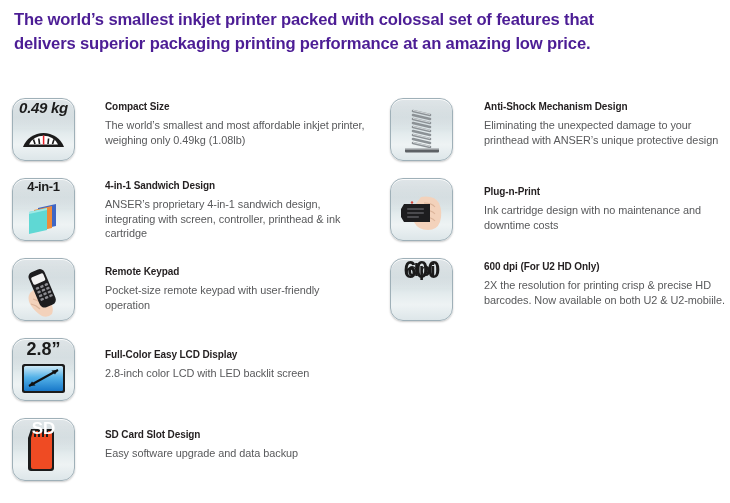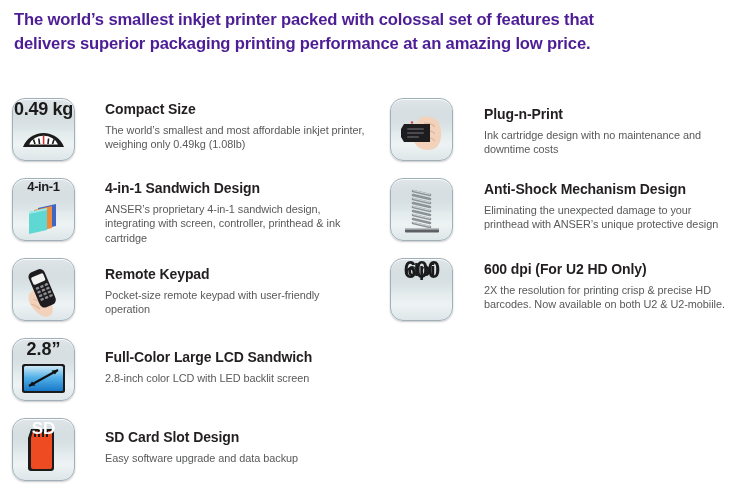--- a/index.html
+++ b/index.html
@@ -70,38 +70,38 @@
     left: 0; top: 0;
   }
   .tile-text {
     width: 61px;
     text-align: center;
     color: #1b1b1b;
     font-weight: bold;
   }
 
   
-  .t-kg     { top: 9px;  font-size: 18px; letter-spacing: -0.3px; }
+  .t-kg     { top: 9px;  font-size: 15px; letter-spacing: -0.3px; font-style: italic; }
   .t-4in1   { top: 8px;  font-size: 13px;   letter-spacing: -0.4px; }
   .t-inch   { top: 7px;  font-size: 18px; }
   .t-600    { top: 10px; font-size: 23px;   letter-spacing: -1px; line-height: 22px; }
   .t-dpi    { top: 33px; font-size: 19px;   letter-spacing: -0.2px; }
   .t-sd     { top: 20px; font-size: 17px;   color: #ffffff; letter-spacing: 0px; }
 
   
   .ftext {
     position: absolute;
     left: 95px;
     top: 4px;
     width: 262px;
   }
   #col-right .ftext { left: 96px; width: 252px; }
 
   .ftitle {
-    font-size: 14px;
+    font-size: 10px;
     font-weight: bold;
     color: #231f20;
     line-height: 1.2;
     letter-spacing: -0.1px;
     margin: 0 0 5px 0;
   }
   .fdesc {
     font-size: 10.9px;
     color: #58595b;
     line-height: 1.33;
@@ -217,21 +217,21 @@
         <rect x="9" y="25" width="43" height="29" rx="2.5" fill="#1b1b1b"></rect>
         <rect x="11" y="27" width="39" height="25" rx="1.5" fill="url(#lcdgrad)"></rect>
         <g stroke="#111111" stroke-width="2">
           <line x1="16" y1="47" x2="45" y2="31"></line>
         </g>
         <polygon points="45,31 38.5,31.5 42,35.5" fill="#111111"></polygon>
         <polygon points="16,47 22.5,46.5 19,42.5" fill="#111111"></polygon>
       </svg>
     </div>
     <div class="ftext">
-      <p class="ftitle">Full-Color Large LCD Sandwich</p>
+      <p class="ftitle">Full-Color Easy LCD Display</p>
       <p class="fdesc">2.8-inch color LCD with LED backlit screen</p>
     </div>
   </div>
 
   <div class="feature f-sd">
     <div class="tile">
       <div class="gloss"></div>
       <svg width="61" height="61" viewBox="0 0 61 61">
         <path d="M18 10 h20 a3 3 0 0 1 3 3 v36 a3 3 0 0 1 -3 3 h-20 a3 3 0 0 1 -3 -3 v-30 z" fill="#1b1b1b"></path>
         <path d="M20 12 h17 a2 2 0 0 1 2 2 v34 a2 2 0 0 1 -2 2 h-17 a2 2 0 0 1 -2 -2 v-29 z" fill="#ef4b23"></path>
@@ -246,41 +246,20 @@
     </div>
     <div class="ftext">
       <p class="ftitle">SD Card Slot Design</p>
       <p class="fdesc">Easy software upgrade and data backup</p>
     </div>
   </div>
 
 </div>
 
 <div class="column" id="col-right">
-
-  <div class="feature f-plug">
-    <div class="tile">
-      <div class="gloss"></div>
-      <svg width="61" height="61" viewBox="0 0 61 61">
-        <path d="M30 18 q13 -2 18 6 q4 9 1 19 q-3 8 -12 8 q-10 0 -14 -8 q-3 -9 1 -17 z" fill="#f3d2bb"></path>
-        <path d="M33 24 q8 0 11 4" stroke="#dcb59b" stroke-width="1.1" fill="none"></path>
-        <path d="M32 31 q9 0 12 4" stroke="#dcb59b" stroke-width="1.1" fill="none"></path>
-        <path d="M32 38 q9 0 12 4" stroke="#dcb59b" stroke-width="1.1" fill="none"></path>
-        <path d="M13 25 h26 v18 h-26 l-3 -5 v-8 z" fill="#1d1d1f"></path>
-        <rect x="16" y="29" width="17" height="2" rx="0.8" fill="#4a4a4e"></rect>
-        <rect x="16" y="33" width="17" height="2" rx="0.8" fill="#4a4a4e"></rect>
-        <rect x="16" y="37" width="12" height="2" rx="0.8" fill="#4a4a4e"></rect>
-        <circle cx="21" cy="23.5" r="1.2" fill="#d94a3c"></circle>
-      </svg>
-    </div>
-    <div class="ftext">
-      <p class="ftitle">Plug-n-Print</p>
-      <p class="fdesc">Ink cartridge design with no maintenance and downtime costs</p>
-    </div>
-  </div>
 
   <div class="feature f-shock">
     <div class="tile">
       <div class="gloss"></div>
       <svg width="61" height="61" viewBox="0 0 61 61">
         <g stroke="#8c9296" stroke-width="2.6" fill="none" stroke-linecap="round">
           <path d="M22 12 L39 16"></path>
           <path d="M22 16 L39 20"></path>
           <path d="M22 20 L39 24"></path>
           <path d="M22 24 L39 28"></path>
@@ -300,20 +279,41 @@
         <rect x="14" y="49" width="34" height="4.5" rx="1" fill="#5d6165"></rect>
         <rect x="14" y="49" width="34" height="1.6" fill="#b9bec1"></rect>
       </svg>
     </div>
     <div class="ftext">
       <p class="ftitle">Anti-Shock Mechanism Design</p>
       <p class="fdesc">Eliminating the unexpected damage to your printhead with ANSER’s unique protective design</p>
     </div>
   </div>
 
+  <div class="feature f-plug">
+    <div class="tile">
+      <div class="gloss"></div>
+      <svg width="61" height="61" viewBox="0 0 61 61">
+        <path d="M30 18 q13 -2 18 6 q4 9 1 19 q-3 8 -12 8 q-10 0 -14 -8 q-3 -9 1 -17 z" fill="#f3d2bb"></path>
+        <path d="M33 24 q8 0 11 4" stroke="#dcb59b" stroke-width="1.1" fill="none"></path>
+        <path d="M32 31 q9 0 12 4" stroke="#dcb59b" stroke-width="1.1" fill="none"></path>
+        <path d="M32 38 q9 0 12 4" stroke="#dcb59b" stroke-width="1.1" fill="none"></path>
+        <path d="M13 25 h26 v18 h-26 l-3 -5 v-8 z" fill="#1d1d1f"></path>
+        <rect x="16" y="29" width="17" height="2" rx="0.8" fill="#4a4a4e"></rect>
+        <rect x="16" y="33" width="17" height="2" rx="0.8" fill="#4a4a4e"></rect>
+        <rect x="16" y="37" width="12" height="2" rx="0.8" fill="#4a4a4e"></rect>
+        <circle cx="21" cy="23.5" r="1.2" fill="#d94a3c"></circle>
+      </svg>
+    </div>
+    <div class="ftext">
+      <p class="ftitle">Plug-n-Print</p>
+      <p class="fdesc">Ink cartridge design with no maintenance and downtime costs</p>
+    </div>
+  </div>
+
   <div class="feature f-dpi">
     <div class="tile">
       <div class="gloss"></div>
       <div class="tile-text t-600">600</div>
       <div class="tile-text t-dpi">dpi</div>
     </div>
     <div class="ftext">
       <p class="ftitle">600 dpi (For U2 HD Only)</p>
       <p class="fdesc">2X the resolution for printing crisp &amp; precise HD barcodes. Now available on both U2 &amp; U2-mobiile.</p>
     </div>

